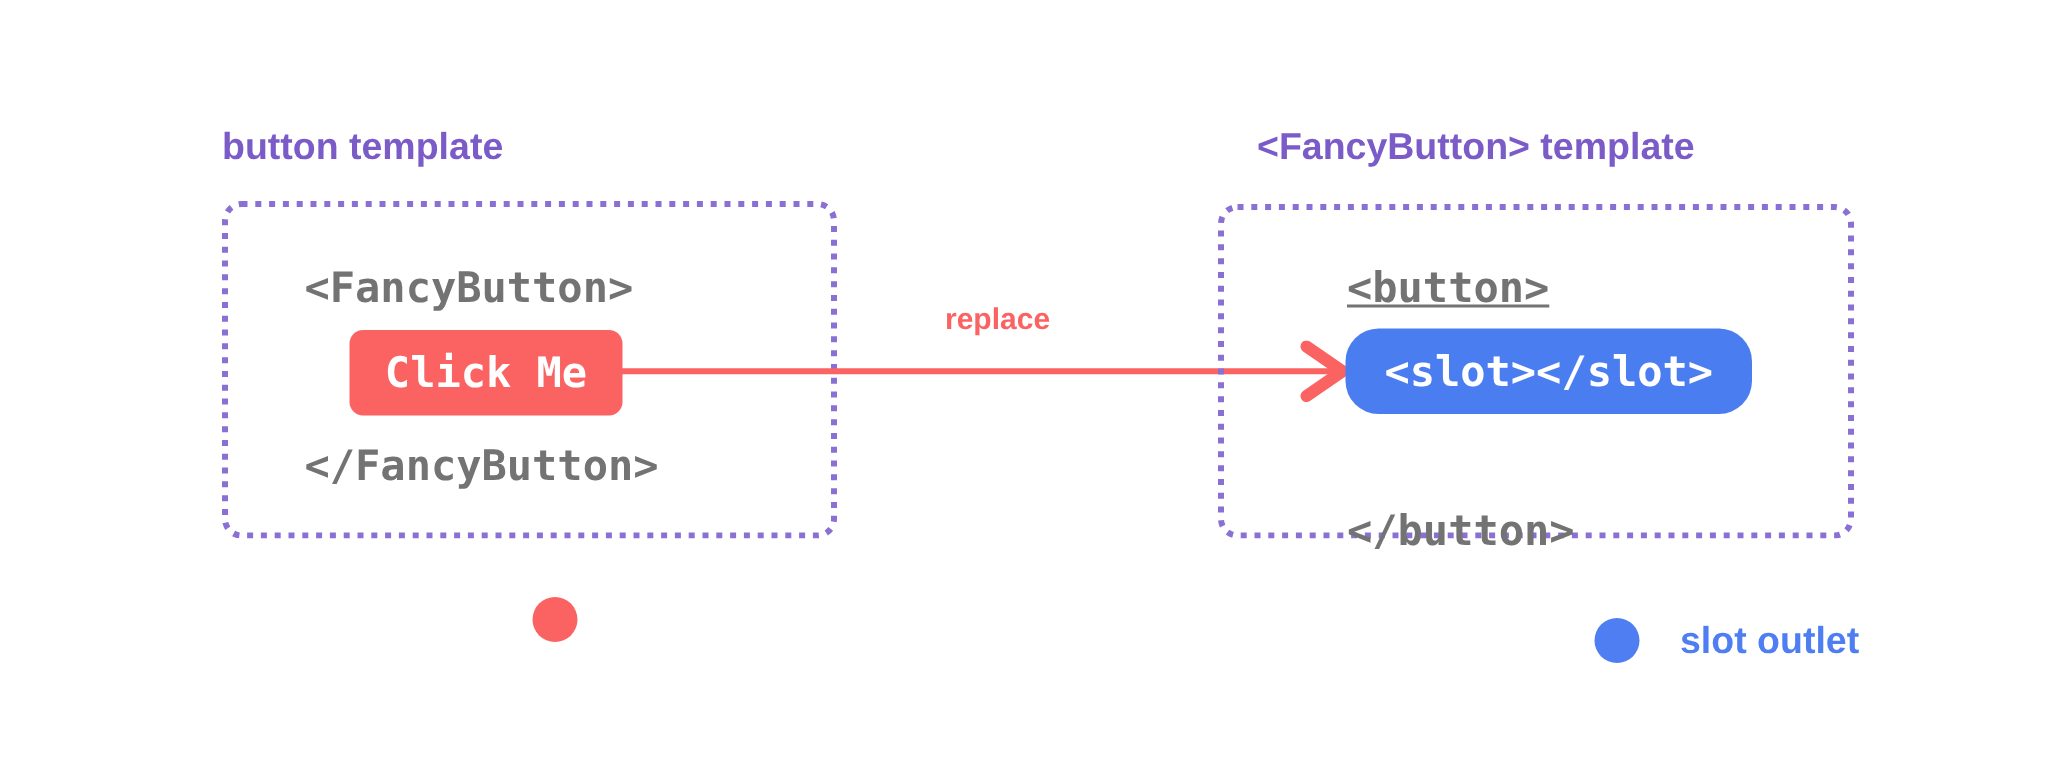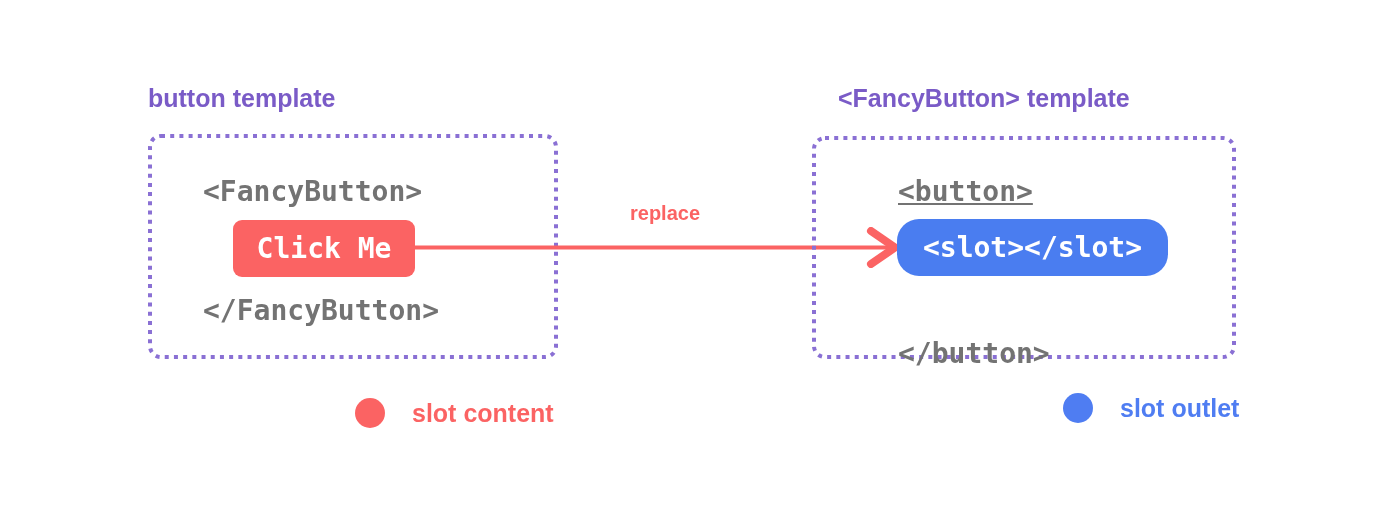--- a/index.html
+++ b/index.html
@@ -88,21 +88,21 @@
   }
 
   .arrow-svg { left: 403px; top: 227px; }
 
   .legend-item {
     display: flex;
     align-items: center;
     gap: 27px;
   }
   .legend-left  { left: 355px; top: 398px; }
-  .legend-right { left: 1063px; top: 393px; }
+  .legend-right { left: 1063px; top: 412px; }
   .legend-dot {
     width: 30px; height: 30px;
     border-radius: 50%;
     flex: 0 0 auto;
   }
   .dot-red  { background: #fb6363; }
   .dot-blue { background: #4f7df2; }
   .legend-text {
     font-size: 25px;
     font-weight: bold;
@@ -146,21 +146,20 @@
   <div class="abs code open-right">&lt;button&gt;</div>
 
   <div class="abs blue-box">
     <span class="slot-text">&lt;slot&gt;&lt;/slot&gt;</span>
   </div>
 
   <div class="abs code close-right">&lt;/button&gt;</div>
 
   <div class="abs legend-item legend-left">
     <span class="legend-dot dot-red"></span>
-    <span class="legend-text text-red">slot content</span>
   </div>
 
   <div class="abs legend-item legend-right">
     <span class="legend-dot dot-blue"></span>
     <span class="legend-text text-blue">slot outlet</span>
   </div>
 
 </div>
 
 </body></html>

